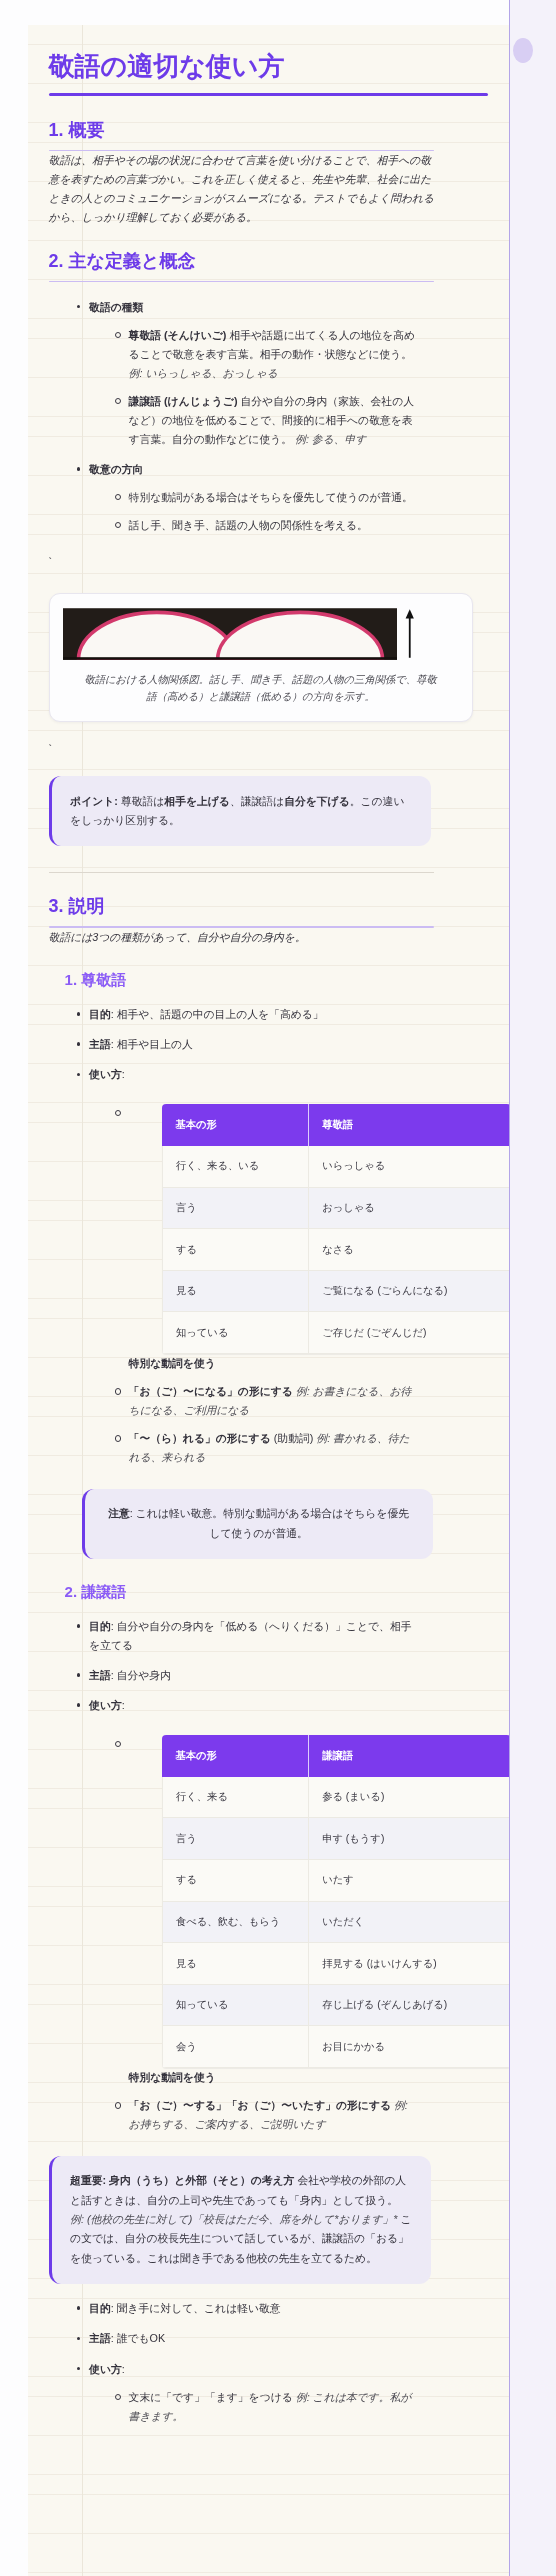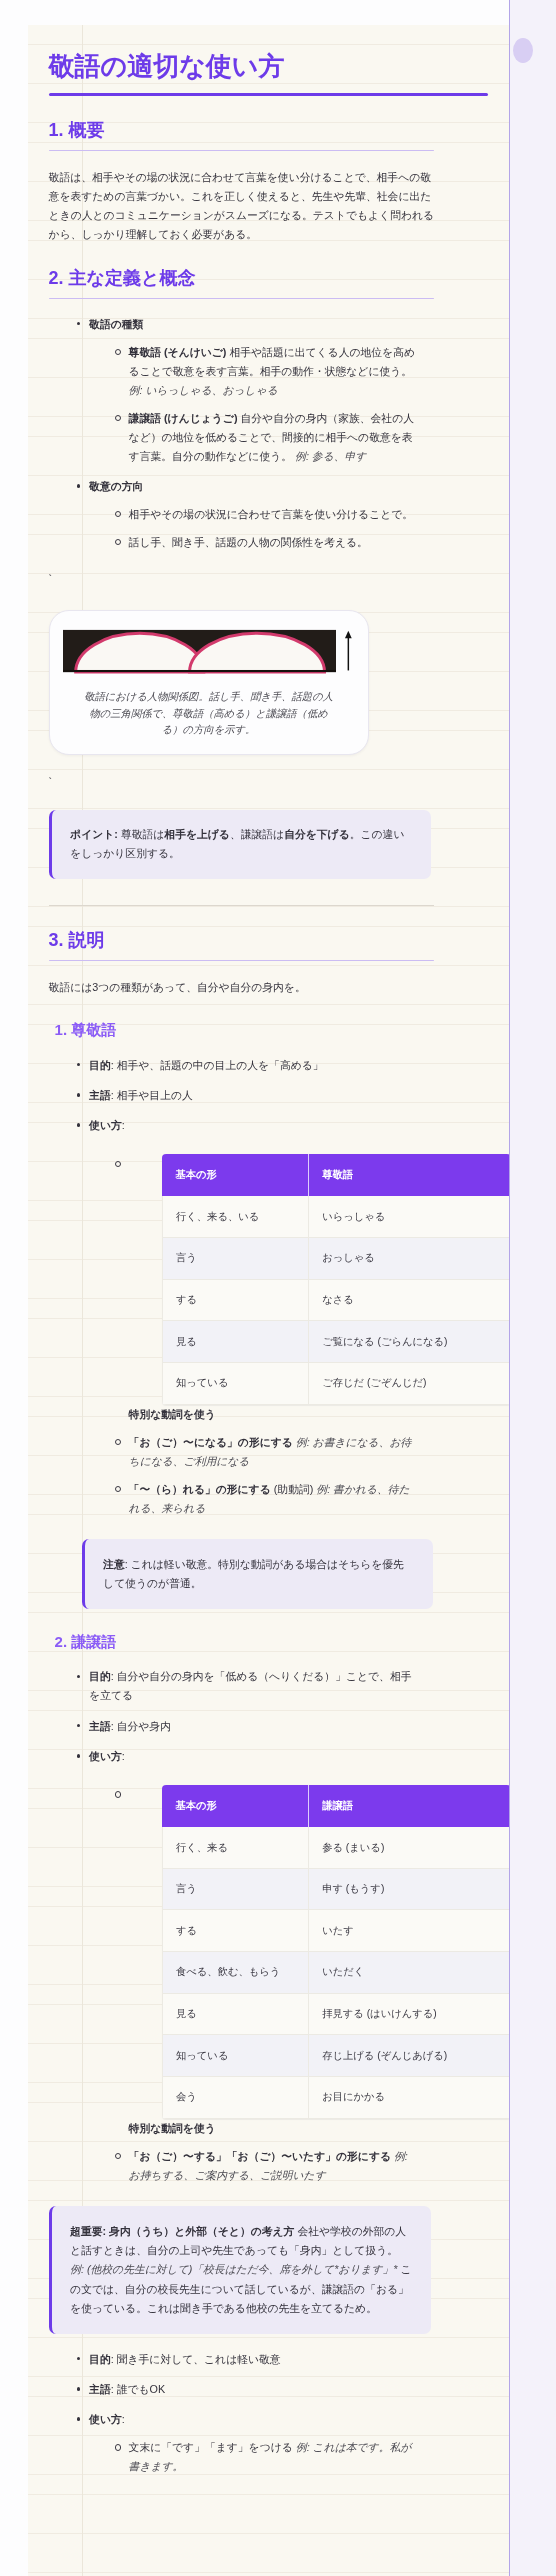--- a/index.html
+++ b/index.html
@@ -17,50 +17,50 @@
     position:absolute;left:28px;top:25px;width:481px;height:3819px;
     background-color:var(--c-paper);
     background-image:repeating-linear-gradient(to bottom,transparent 0 19px,#f0ebe1 19px 19.6px);
   }
   .margin-line{position:absolute;left:54px;top:0;bottom:0;width:0.5px;background:#ebe6da;}
   .content{position:absolute;left:20.6px;top:0;width:441px;}
   h1{font-size:26px;line-height:1.2;font-weight:800;color:var(--c-accent);margin:26px 0 0;}
   .h1-rule{height:2.6px;width:439px;background:var(--c-accent);margin-top:11.3px;border-radius:1.5px;}
   h2{font-size:18px;font-weight:800;color:var(--c-accent);margin:21.6px 0 0;}
   .h2-rule{height:1.5px;width:385px;background:var(--c-rulesoft);margin-top:8.2px;border-radius:1px;}
-  h3{font-size:15px;font-weight:800;color:var(--c-accentsoft);margin:24px 6px 0;}
-  p.body{font-size:10.8px;line-height:1.75;margin:17px 0 0;max-width:392px;}
+  h3{font-size:15px;font-weight:800;color:var(--c-accentsoft);margin:24px 16px 0;}
+  p.body{font-size:10.8px;line-height:1.75;margin:0 0 0;max-width:392px;font-style:italic;}
   .tick{margin:20.6px 0 0;font-size:10.8px;}
   span.b{font-weight:700;}
   span.i{font-style:italic;color:#4b4a52;}
   ul{list-style:none;margin:0;padding:0;}
   li{position:relative;padding-left:15.5px;font-size:10.8px;line-height:1.75;}
   ul.lv1{margin:15.5px 0 0 25px;}
   ul.lv1>li{margin:11.3px 0;max-width:344px;}
   ul.lv1>li::before{content:"";position:absolute;left:3.1px;top:7.2px;width:3.6px;height:3.6px;border-radius:50%;background:#34323c;}
   ul.lv2{margin:6.2px 0 0 24px;}
   ul.lv2>li{margin:9.3px 0;max-width:303px;}
   ul.lv2>li::before{content:"";position:absolute;left:2.1px;top:6.2px;width:4.1px;height:4.1px;border-radius:50%;border:0.8px solid #3a3842;background:transparent;}
   .box{
-    background:#edeaf6;border-left:3.6px solid var(--c-accent);border-radius:7px;
+    background:#edeaf6;border-left:3.6px solid var(--c-accent);border-radius:12px;
     padding:15.5px 18.5px;margin-top:21.6px;max-width:382px;font-size:10.8px;line-height:1.8;
   }
-  .box.indent{margin-left:33px;max-width:351px;}
+  .box.indent{margin-left:33px;max-width:351px;text-align:center;}
   .tbl{
     border-collapse:collapse;margin-top:19.6px;font-size:10.3px;color:#3a3842;
     background:#fbfaf6;border-radius:4.1px;overflow:hidden;box-shadow:0 0.5px 1px rgba(20,20,50,.06);
   }
   .tbl.indent{margin-left:33px;width:349px;}
   .tbl th{background:var(--c-thbg);color:#ffffff;text-align:left;font-weight:700;padding:12px 13.4px;border-right:1px solid rgba(255,255,255,.75);}
   .tbl th:last-child{border-right:none;}
   .tbl td{padding:11.3px 13.4px;border:0.5px solid #eceae3;border-top:none;}
   .tbl tbody tr:nth-child(even){background:#f2f2f7;}
   .tbl.indent th:first-child{width:42%;}
   .figure{
-    margin-top:25px;width:320px;background:#fdfdfe;border:0.5px solid #e8e6ef;border-radius:20px;
+    margin-top:25px;width:424px;background:#fdfdfe;border:0.5px solid #e8e6ef;border-radius:11px;
     padding:14.4px 13.4px 15.5px;box-shadow:0 1px 2.6px rgba(30,30,60,.05);
   }
   .fig-row{display:flex;align-items:stretch;gap:5.2px;}
   .fig-caption{margin-top:12.4px;text-align:center;font-style:italic;color:#4b4a52;font-size:10.3px;line-height:1.6;padding:0 18.5px;}
   hr.divider{border:none;height:0.5px;background:#dcd7ce;width:385px;margin:26px 0 0;}
   .rail{position:absolute;right:0;top:0;width:47px;height:3867px;background:#f4f2fa;border-left:1.5px solid #b3a5e8;}
   .thumb{position:absolute;background:#d8cef3;border-radius:50%;z-index:3;}
   .thumb-top{right:23px;top:38px;width:19.6px;height:25px;}
 </style>
 </head>
@@ -81,21 +81,21 @@
     <div class="h2-rule"></div>
     <ul class="lv1">
       <li>
         <span class="b">敬語の種類</span><ul class="lv2">
           <li><span class="b">尊敬語 (そんけいご)</span><span> 相手や話題に出てくる人の地位を高めることで敬意を表す言葉。相手の動作・状態などに使う。 </span><span class="i">例: いらっしゃる、おっしゃる</span></li>
           <li><span class="b">謙譲語 (けんじょうご)</span><span> 自分や自分の身内（家族、会社の人など）の地位を低めることで、間接的に相手への敬意を表す言葉。自分の動作などに使う。 </span><span class="i">例: 参る、申す</span></li>
         </ul>
       </li>
       <li>
         <span class="b">敬意の方向</span><ul class="lv2">
-          <li><span>相手やその場の状況に合わせて言葉を使い分けることで。</span></li>
+          <li><span>特別な動詞がある場合はそちらを優先して使うのが普通。</span></li>
           <li><span>話し手、聞き手、話題の人物の関係性を考える。</span></li>
         </ul>
       </li>
     </ul>
 
     <p class="tick">`</p>
 
     <div class="figure">
       <div class="fig-row">
         <svg class="band-svg" width="334" height="52" viewBox="0 0 648 100">

